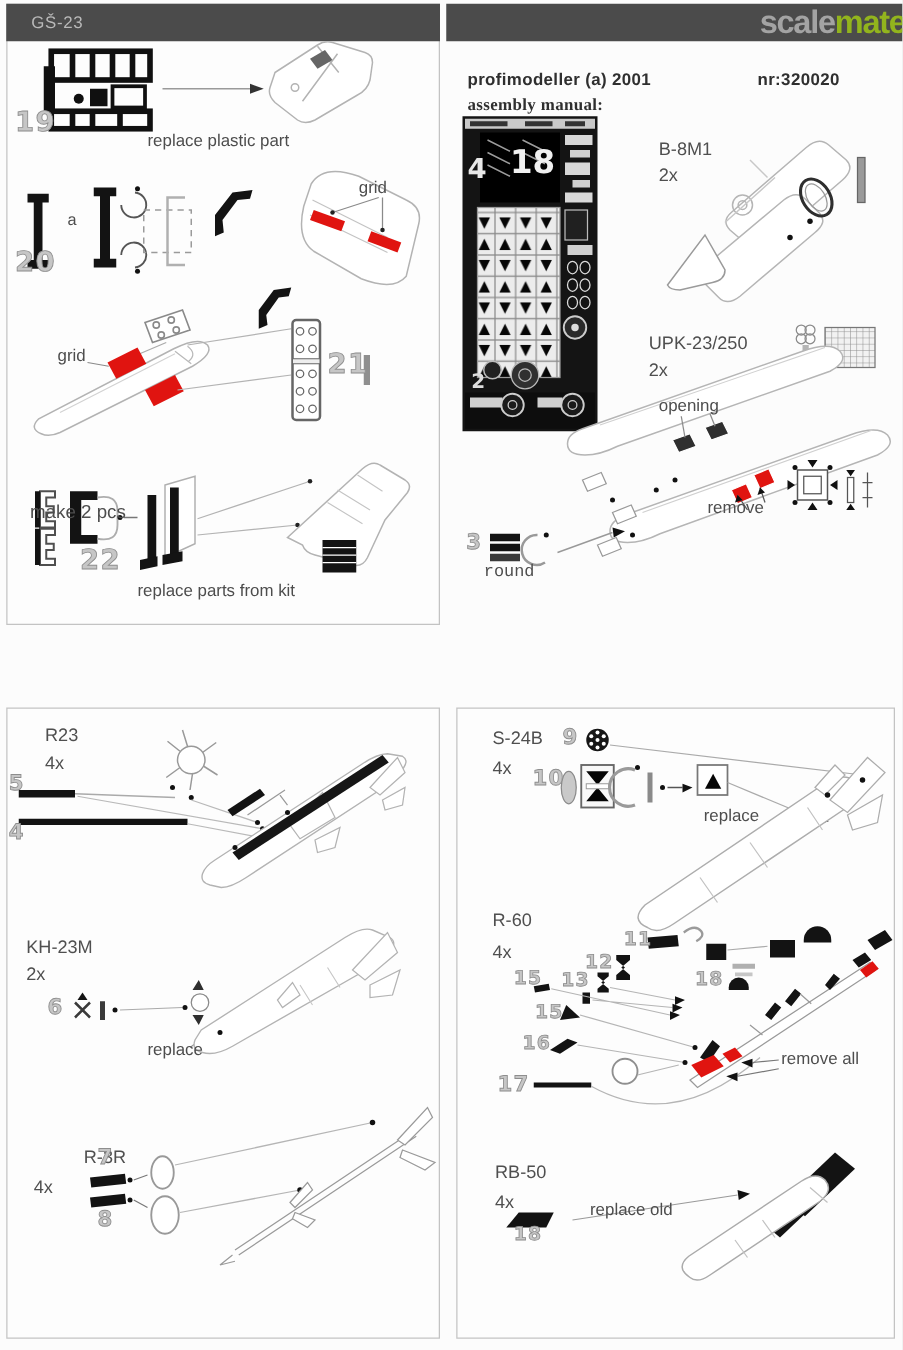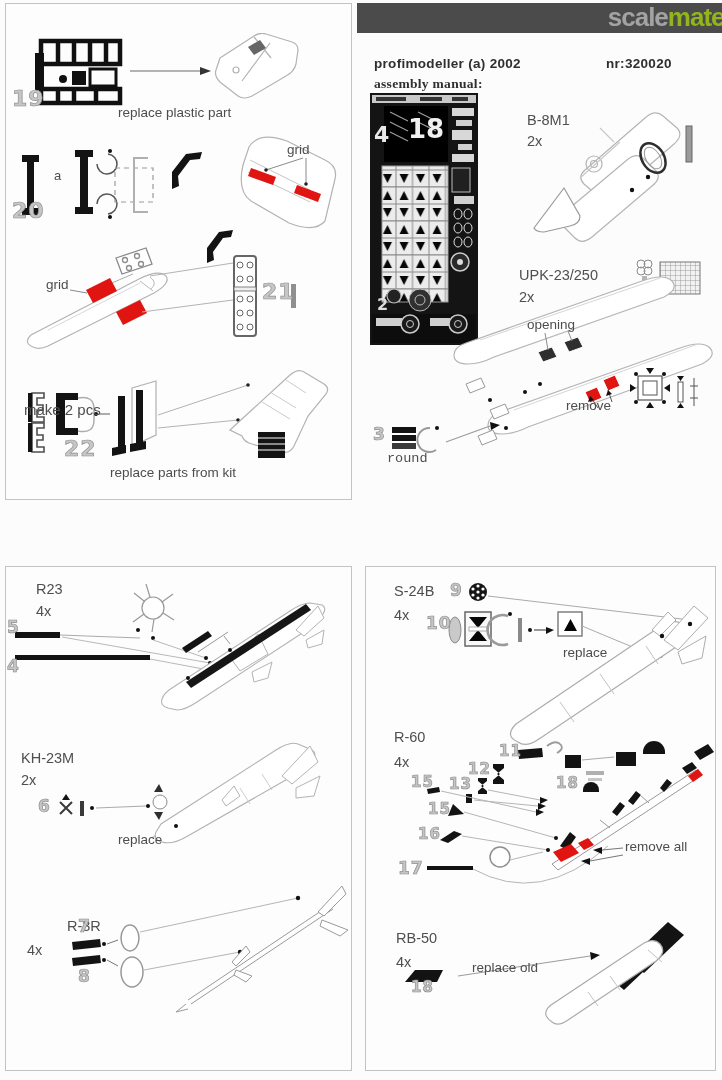--- a/index.html
+++ b/index.html
@@ -23,27 +23,30 @@
   .pnum-lg{font-size:22px;}
   .pnum{font-size:17px;}
   .pnum-sm{font-size:15px;}
 </style>
 </head>
 <body>
 
 <div id="page">
 
   <div class="panel" style="left:5px;top:3px;width:347px;height:497px;"></div>
+  <div class="panel-head">
+    <span>GŠ-23</span>
+  </div>
   <div id="wmbar">
     <span class="wm"><span class="wm-scale">scale</span><span class="wm-mates">mates</span></span>
   </div>
   <div class="panel" style="left:5px;top:566px;width:347px;height:505px;"></div>
   <div class="panel" style="left:365px;top:566px;width:351px;height:505px;"></div>
 
-  <div class="pub" style="left:374px;top:56px;">profimodeller (a) 2002</div>
+  <div class="pub" style="left:374px;top:56px;">profimodeller (a) 2001</div>
   <div class="pub" style="left:374px;top:76px;font-family:Liberation Serif, serif;">assembly manual:</div>
   <div class="pub" style="left:606px;top:56px;">nr:320020</div>
 
   <svg style="left:5px;top:33px;" width="347" height="466" viewBox="5 33 347 466">
 
     <g stroke="#101010" fill="none" stroke-width="4.5">
       <rect x="41" y="41" width="79" height="23"></rect>
       <line x1="58" y1="41" x2="58" y2="64"></line>
         <line x1="74" y1="41" x2="74" y2="64"></line>
       <line x1="90" y1="41" x2="90" y2="64"></line>

